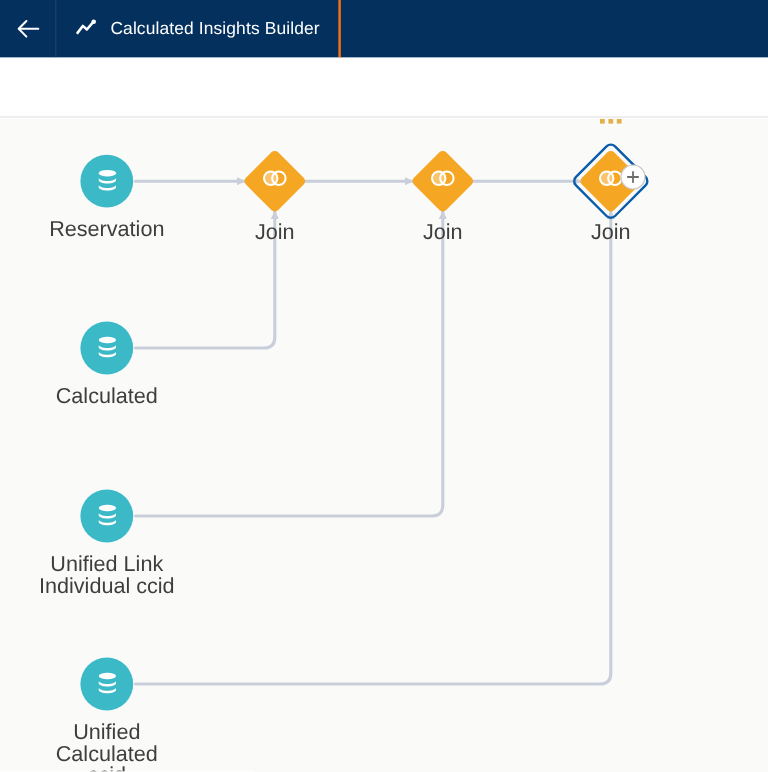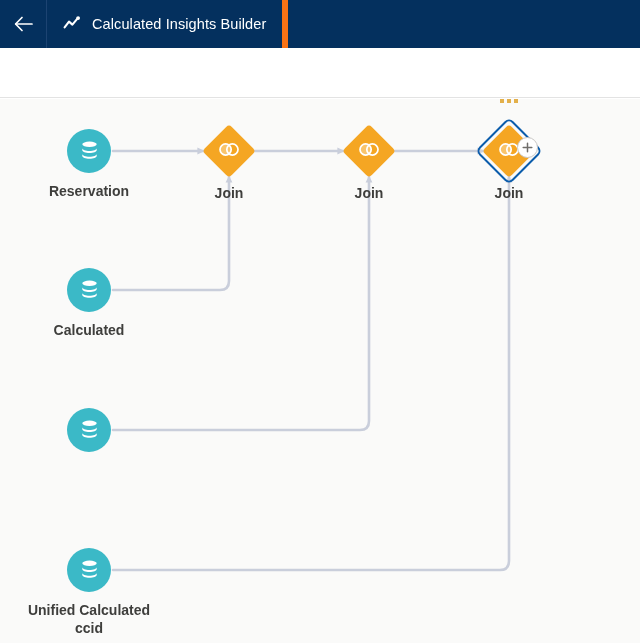--- a/index.html
+++ b/index.html
@@ -22,21 +22,21 @@
     width: 47px; height: 48px;
     display: flex; align-items: center; justify-content: center;
     border-right: 1px solid #1c4372;
     cursor: pointer;
   }
   .hdr-back svg { display: block; }
   .hdr-title-zone {
     height: 48px;
     display: flex; align-items: center;
     padding: 0 16px 0 16px;
-    border-right: 6px solid #f97316;
+    border-right: 2px solid #f97316;
     gap: 11px;
     min-width: 218px;
   }
   .hdr-app-icon { width: 18px; height: 18px; display: block; flex: none; }
   .hdr-title {
     color: #ffffff;
     font-size: 14.5px;
     letter-spacing: .1px;
     white-space: nowrap;
   }
@@ -92,26 +92,25 @@
     position: absolute; left: 0px; top: 0px;
     width: 48px; height: 48px;
     background: transparent;
     border: 2px solid #0b5cab;
     transform: rotate(45deg);
     border-radius: 6px;
   }
 
   .node-label {
     margin-top: 9px;
-    font-size: 14px;
+    font-size: 18px;
     color: #3e3e3c;
     text-align: center;
     line-height: 18px;
     white-space: pre-line;
-    font-weight: bold;
   }
 
   
   .dots-menu {
     position: absolute;
     top: -28px; left: 50%;
     transform: translateX(-50%);
     display: flex; gap: 3px;
     cursor: pointer;
     z-index: 4;
@@ -267,20 +266,22 @@
     <div class="node" style="left:89px; top:309px;">
       <div class="src-circle">
         <span>
           <svg width="21" height="22" viewBox="0 0 21 22" fill="none">
             <ellipse cx="10.5" cy="4.3" rx="7.2" ry="2.7" fill="#ffffff"></ellipse>
             <path d="M3.3 8.2c0 1.5 3.2 2.7 7.2 2.7s7.2-1.2 7.2-2.7v2.1c0 1.5-3.2 2.7-7.2 2.7S3.3 11.8 3.3 10.3z" fill="#ffffff"></path>
             <path d="M3.3 14.0c0 1.5 3.2 2.7 7.2 2.7s7.2-1.2 7.2-2.7v2.1c0 1.5-3.2 2.7-7.2 2.7s-7.2-1.2-7.2-2.7z" fill="#ffffff"></path>
           </svg>
         </span>
       </div>
+      <div class="node-label">Unified Link
+Individual ccid</div>
     </div>
 
     <div class="node" style="left:89px; top:449px;">
       <div class="src-circle">
         <span>
           <svg width="21" height="22" viewBox="0 0 21 22" fill="none">
             <ellipse cx="10.5" cy="4.3" rx="7.2" ry="2.7" fill="#ffffff"></ellipse>
             <path d="M3.3 8.2c0 1.5 3.2 2.7 7.2 2.7s7.2-1.2 7.2-2.7v2.1c0 1.5-3.2 2.7-7.2 2.7S3.3 11.8 3.3 10.3z" fill="#ffffff"></path>
             <path d="M3.3 14.0c0 1.5 3.2 2.7 7.2 2.7s7.2-1.2 7.2-2.7v2.1c0 1.5-3.2 2.7-7.2 2.7s-7.2-1.2-7.2-2.7z" fill="#ffffff"></path>
           </svg>

